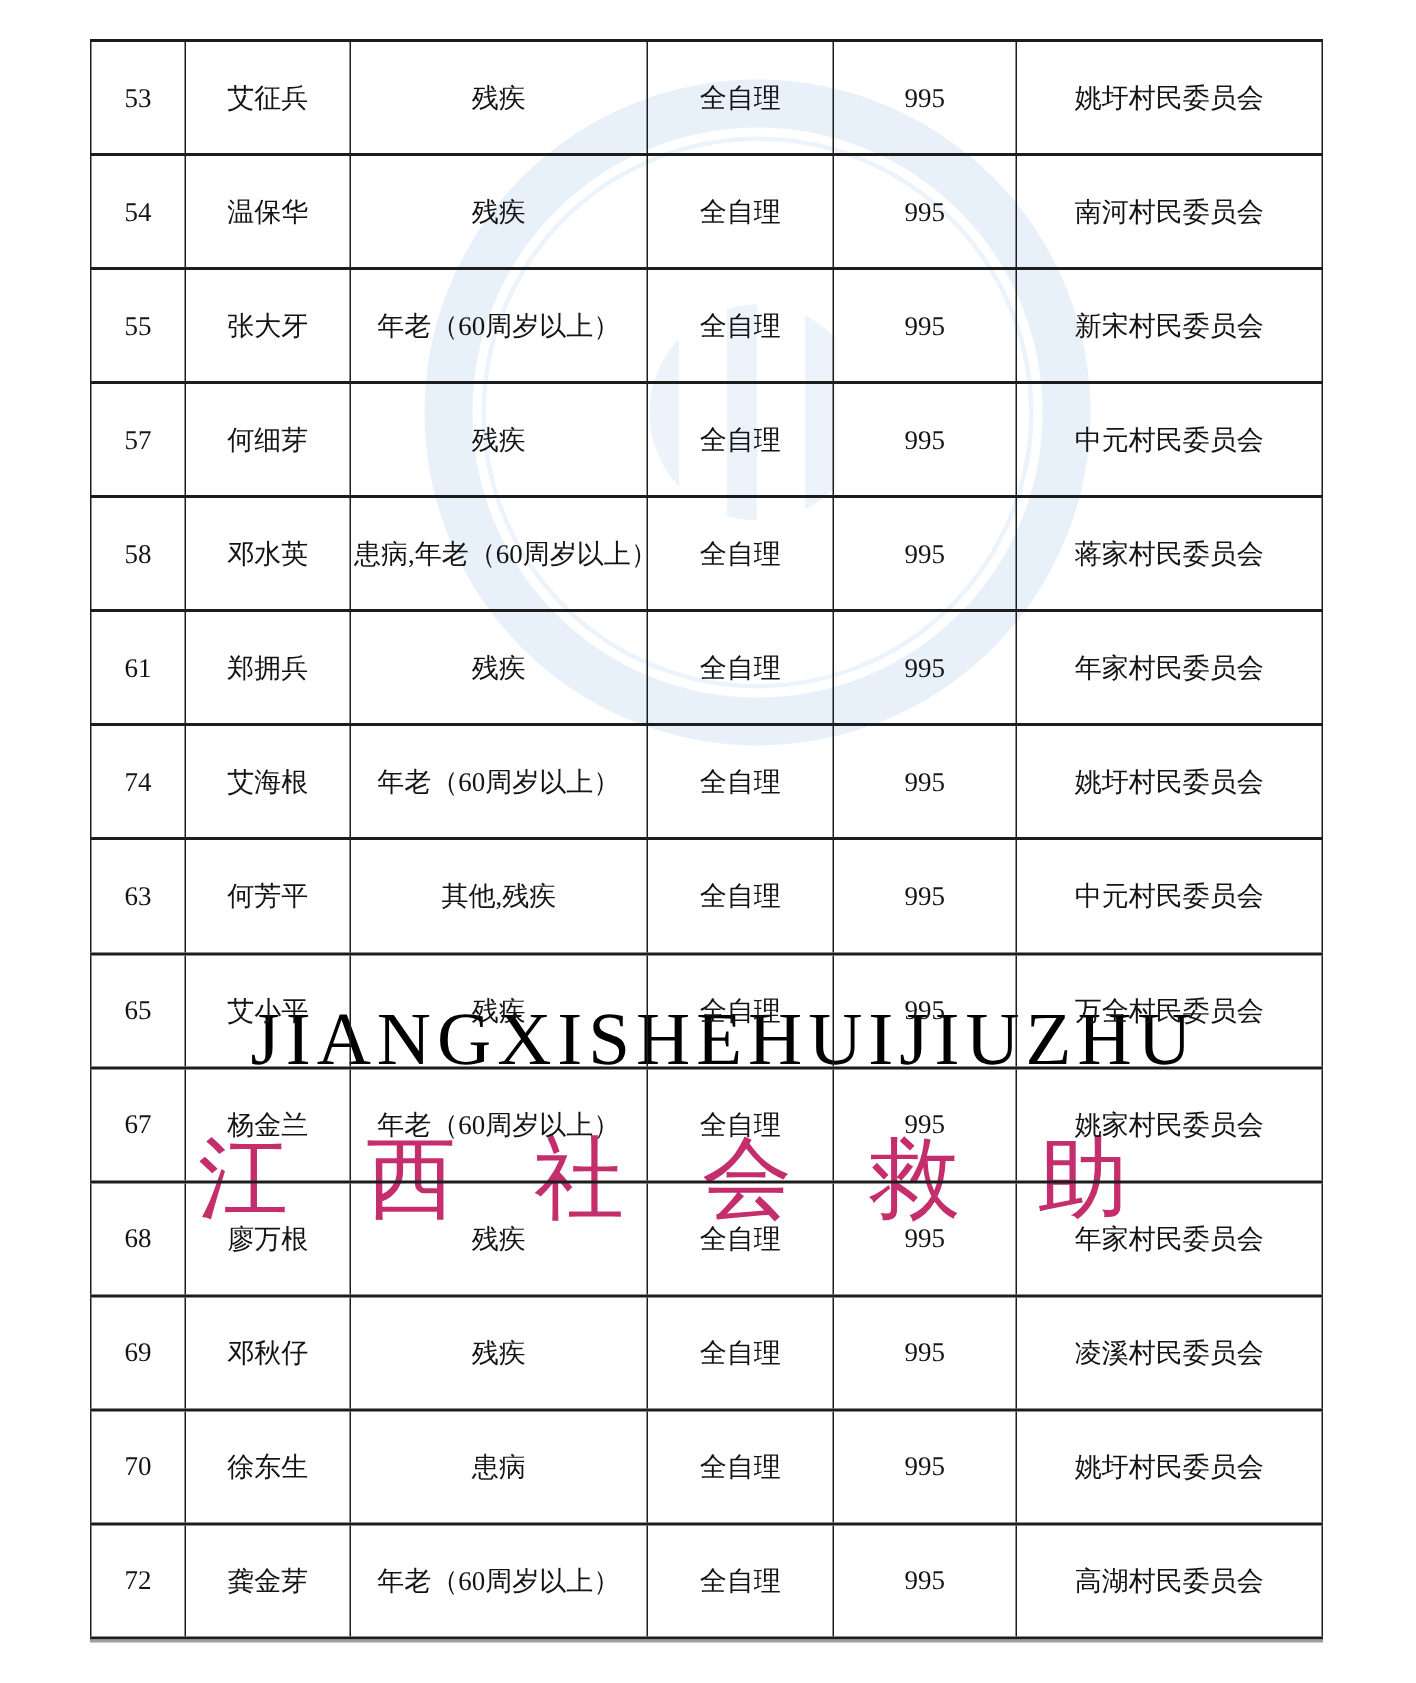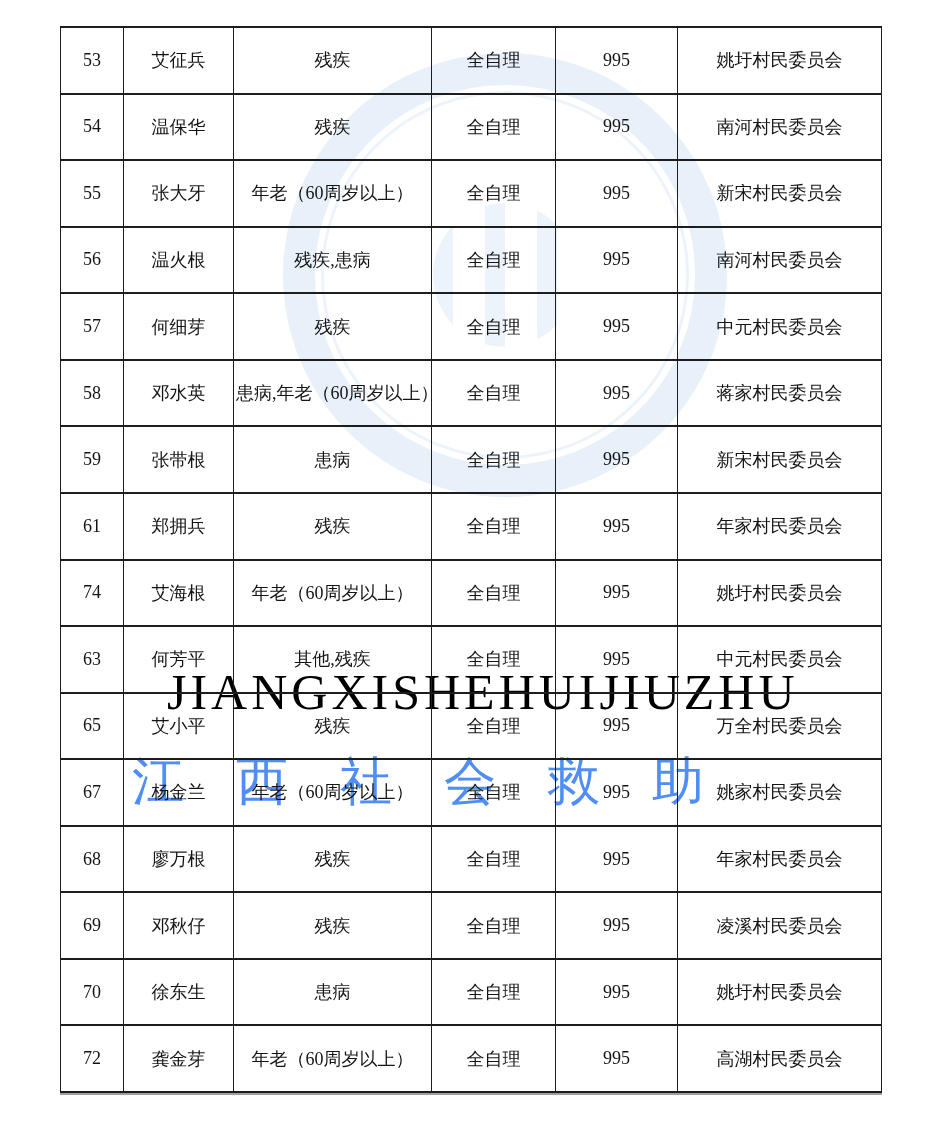--- a/index.html
+++ b/index.html
@@ -26,22 +26,22 @@
     content:"";position:absolute;inset:6px;border-radius:50%;
     border:3px solid rgba(213,229,246,0.45);
   }
   .wm-latin{
     position:absolute;left:167px;top:667px;z-index:2;
     font-size:50px;line-height:1;letter-spacing:4px;white-space:nowrap;
     color:#000000;font-family:"Liberation Serif","DejaVu Serif",serif;
   }
   .wm-cjk{
     position:absolute;left:132px;top:756px;z-index:2;
-    font-size:52px;line-height:1;letter-spacing:52px;white-space:nowrap;
-    color:#3b82f6;opacity:0.9;
+    font-size:60px;line-height:1;letter-spacing:52px;white-space:nowrap;
+    color:#be185d;opacity:0.9;
   }
   
   table.roster{
     position:absolute;left:60px;top:26px;width:821px;height:1067px;
     border-collapse:collapse;table-layout:fixed;z-index:3;
     background:transparent;
     box-shadow:0 2px 0 #9aa0a6;
   }
   table.roster tr{height:53.35px;}
   table.roster td{
@@ -100,52 +100,36 @@
         </tr>
         <tr>
           <td>55</td>
           <td>张大牙</td>
           <td>年老（60周岁以上）</td>
           <td>全自理</td>
           <td>995</td>
           <td>新宋村民委员会</td>
         </tr>
         <tr>
-          <td>56</td>
-          <td>温火根</td>
-          <td>残疾,患病</td>
-          <td>全自理</td>
-          <td>995</td>
-          <td>南河村民委员会</td>
-        </tr>
-        <tr>
           <td>57</td>
           <td>何细芽</td>
           <td>残疾</td>
           <td>全自理</td>
           <td>995</td>
           <td>中元村民委员会</td>
         </tr>
         <tr>
           <td>58</td>
           <td>邓水英</td>
           <td class="clip-left">患病,年老（60周岁以上）</td>
           <td>全自理</td>
           <td>995</td>
           <td>蒋家村民委员会</td>
         </tr>
         <tr>
-          <td>59</td>
-          <td>张带根</td>
-          <td>患病</td>
-          <td>全自理</td>
-          <td>995</td>
-          <td>新宋村民委员会</td>
-        </tr>
-        <tr>
           <td>61</td>
           <td>郑拥兵</td>
           <td>残疾</td>
           <td>全自理</td>
           <td>995</td>
           <td>年家村民委员会</td>
         </tr>
         <tr>
           <td>74</td>
           <td>艾海根</td>

